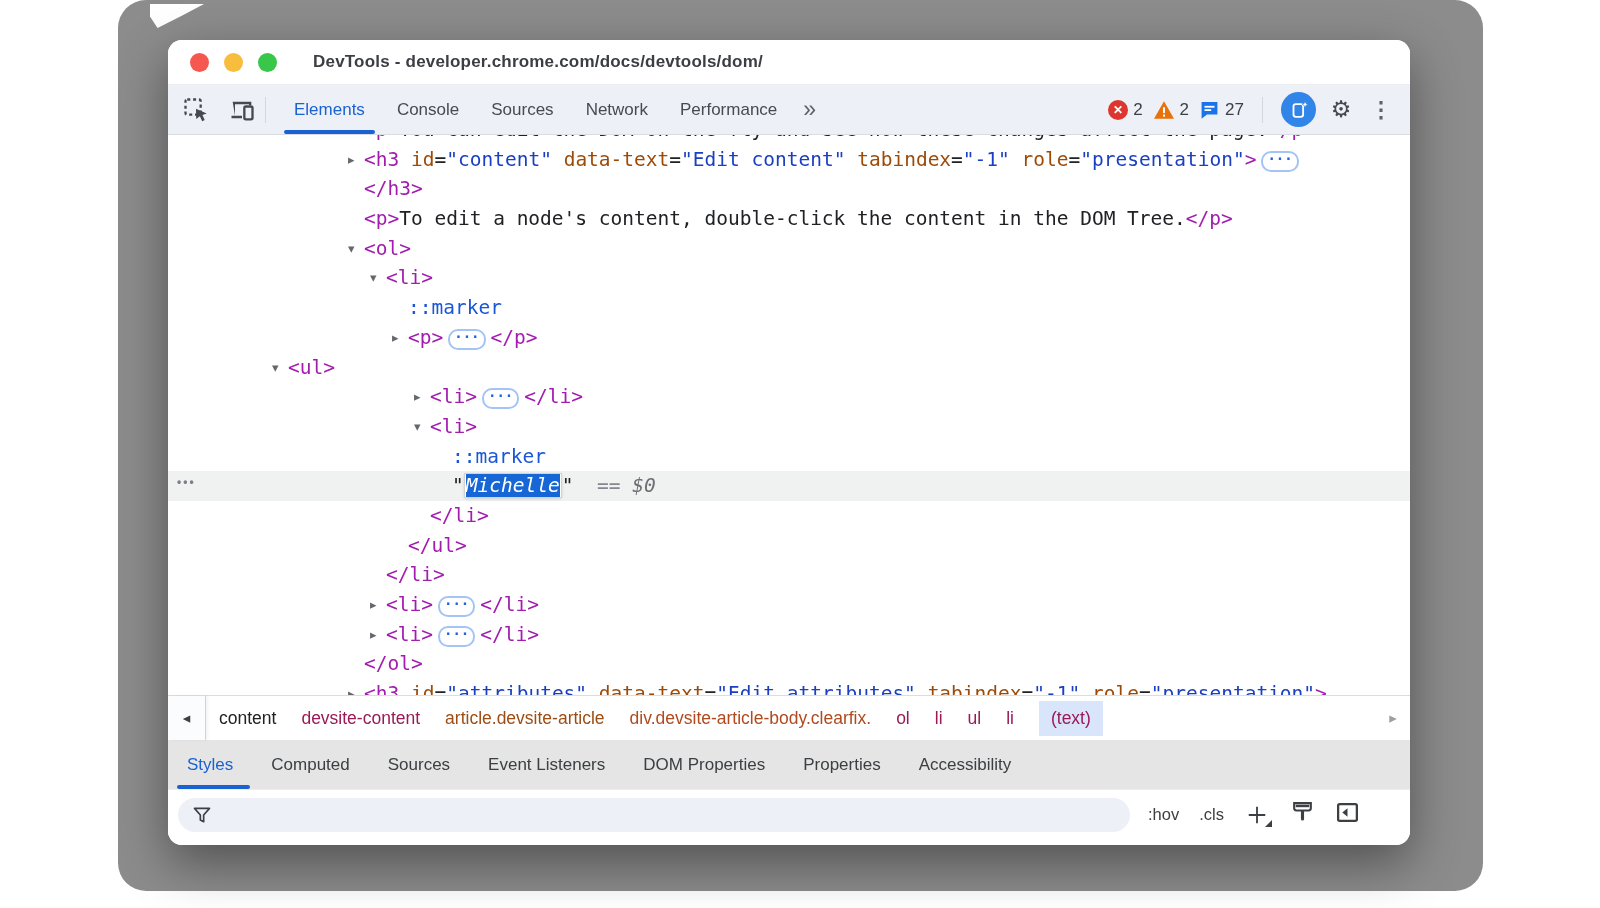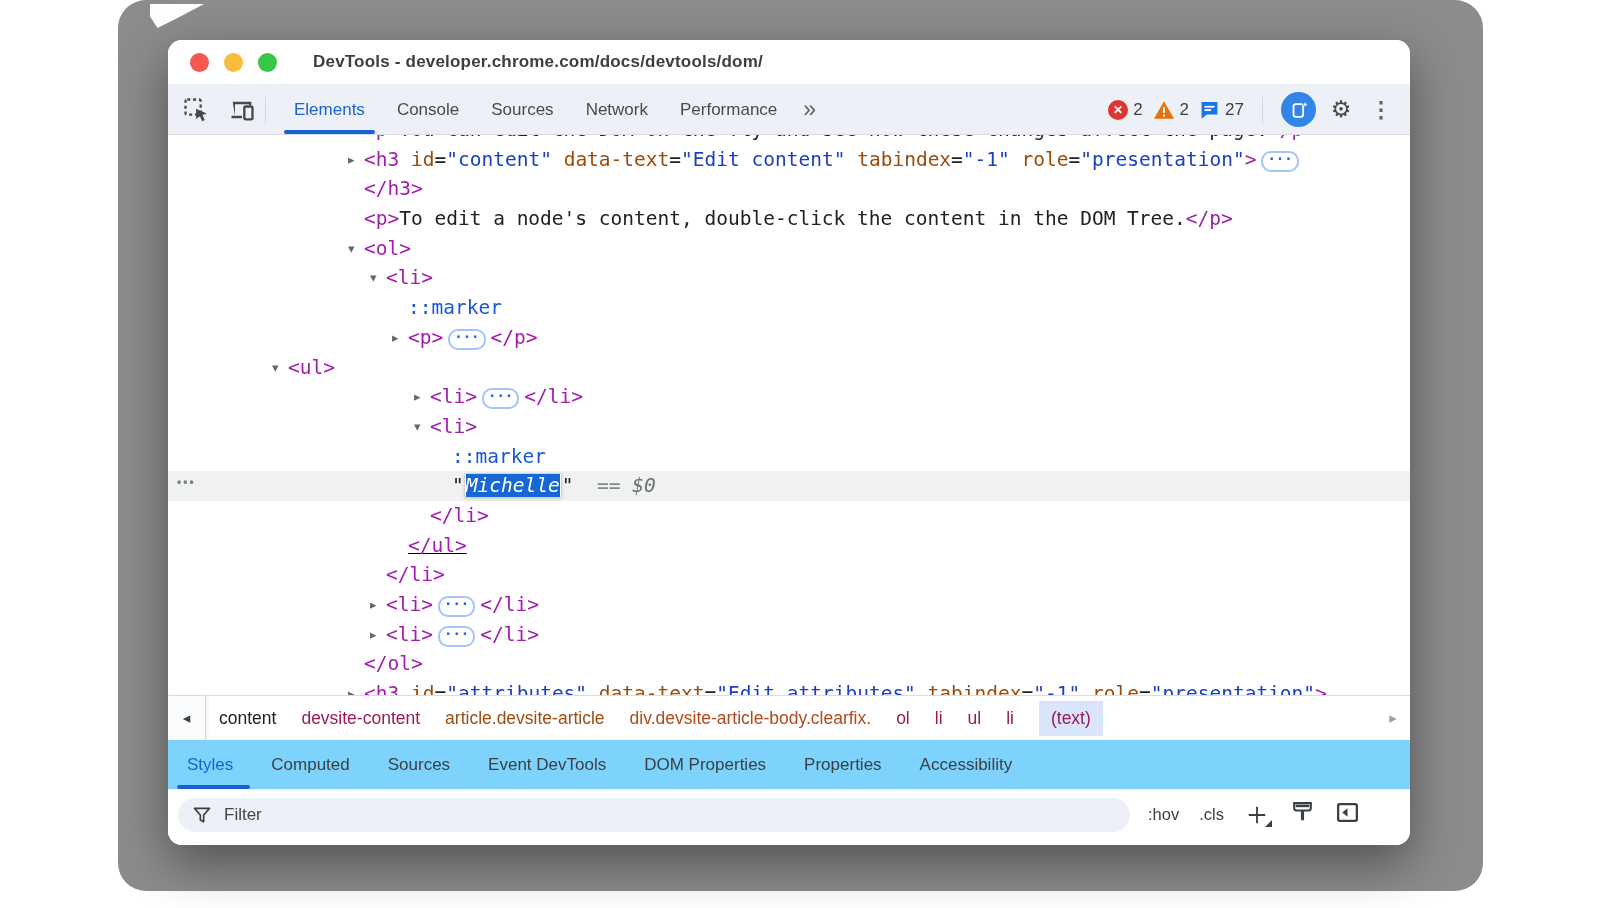--- a/index.html
+++ b/index.html
@@ -70,21 +70,21 @@
     display:flex; align-items:center; font-size:17.5px; }
   .crumb-left { width:38px; align-self:stretch; border-right:1px solid #cfd3d9; background:#fbfcfd;
     display:flex; align-items:center; justify-content:center; color:#3c4043; font-size:15px;
     box-shadow:2px 0 3px rgba(0,0,0,.05); }
   .crumbs { display:flex; align-items:center; gap:25px; margin-left:13px; flex:1; overflow:hidden; }
   .crumb { white-space:nowrap; }
   .crumb.selected { background:#d9e5fb; padding:7px 12px; }
   .crumb-right { width:34px; color:#9aa0a6; text-align:center; font-size:15px; }
 
   
-  .sidetabs { height:49px; display:flex; align-items:stretch; padding-left:17px; background:#7dd3fc; }
+  .sidetabs { height:49px; display:flex; align-items:stretch; padding-left:17px; background:#e5e5e5; }
   .stab { font-size:17px; color:#3c4043; padding:0 19px; display:flex; align-items:center;
     position:relative; }
   .stab:first-child { padding-left:2px; }
   .stab.active { color:var(--accent); }
   .stab.active::after { content:""; position:absolute; left:-8px; right:2px; bottom:0;
     height:4px; border-radius:3px; background:var(--accent); }
 
   
   .filterbar { height:56px; display:flex; align-items:center; padding:0 20px 6px 10px;
     border-top:1px solid #eceef1; background:#fff; }
@@ -182,21 +182,21 @@
         <div class="tl" style="padding-left: 196px;"><span class="arrow">▾</span><span class="c-tag">&lt;ol&gt;</span></div>
         <div class="tl" style="padding-left: 218px;"><span class="arrow">▾</span><span class="c-tag">&lt;li&gt;</span></div>
         <div class="tl" style="padding-left: 240px;"><span class="arrow"></span><span class="c-pseudo">::marker</span></div>
         <div class="tl" style="padding-left: 240px;"><span class="arrow">▸</span><span class="c-tag">&lt;p&gt;</span><span class="adorner">···</span><span class="c-tag">&lt;/p&gt;</span></div>
         <div class="tl" style="padding-left: 120px;"><span class="arrow">▾</span><span class="c-tag">&lt;ul&gt;</span></div>
         <div class="tl" style="padding-left: 262px;"><span class="arrow">▸</span><span class="c-tag">&lt;li&gt;</span><span class="adorner">···</span><span class="c-tag">&lt;/li&gt;</span></div>
         <div class="tl" style="padding-left: 262px;"><span class="arrow">▾</span><span class="c-tag">&lt;li&gt;</span></div>
         <div class="tl" style="padding-left: 284px;"><span class="arrow"></span><span class="c-pseudo">::marker</span></div>
         <div class="tl sel-row" style="padding-left: 284px;"><span class="row-dots">•••</span><span class="arrow"></span><span class="c-q">"</span><span class="editbox"><span class="sel">Michelle</span></span><span class="c-q">"</span><span class="c-plain">  </span><span class="c-eq">==</span><span class="c-plain"> </span><span class="c-dollar">$0</span></div>
         <div class="tl" style="padding-left: 262px;"><span class="arrow"></span><span class="c-tag">&lt;/li&gt;</span></div>
-        <div class="tl" style="padding-left: 240px; text-decoration: underline;"><span class="arrow"></span><span class="c-tag">&lt;/ul&gt;</span></div>
+        <div class="tl" style="padding-left: 240px;"><span class="arrow"></span><span class="c-tag">&lt;/ul&gt;</span></div>
         <div class="tl" style="padding-left: 218px;"><span class="arrow"></span><span class="c-tag">&lt;/li&gt;</span></div>
         <div class="tl" style="padding-left: 218px;"><span class="arrow">▸</span><span class="c-tag">&lt;li&gt;</span><span class="adorner">···</span><span class="c-tag">&lt;/li&gt;</span></div>
         <div class="tl" style="padding-left: 218px;"><span class="arrow">▸</span><span class="c-tag">&lt;li&gt;</span><span class="adorner">···</span><span class="c-tag">&lt;/li&gt;</span></div>
         <div class="tl" style="padding-left: 196px;"><span class="arrow"></span><span class="c-tag">&lt;/ol&gt;</span></div>
         <div class="tl" style="padding-left: 196px;"><span class="arrow">▸</span><span class="c-tag">&lt;h3</span><span class="c-plain"> </span><span class="c-attr">id</span><span class="c-plain">=</span><span class="c-val">"attributes"</span><span class="c-plain"> </span><span class="c-attr">data-text</span><span class="c-plain">=</span><span class="c-val">"Edit attributes"</span><span class="c-plain"> </span><span class="c-attr">tabindex</span><span class="c-plain">=</span><span class="c-val">"-1"</span><span class="c-plain"> </span><span class="c-attr">role</span><span class="c-plain">=</span><span class="c-val">"presentation"</span><span class="c-tag">&gt;</span></div>
       </div>
 
     <div class="crumbbar">
       <span class="crumb-left">◂</span>
       <div class="crumbs">
@@ -210,32 +210,31 @@
           <span class="crumb" style="color: rgb(154, 26, 85);">li</span>
           <span class="crumb selected" style="color: rgb(154, 26, 85);">(text)</span>
         </div>
       <span class="crumb-right">▸</span>
     </div>
 
     <div class="sidetabs">
         <div class="stab active">Styles</div>
         <div class="stab">Computed</div>
         <div class="stab">Sources</div>
-        <div class="stab">Event DevTools</div>
+        <div class="stab">Event Listeners</div>
         <div class="stab">DOM Properties</div>
         <div class="stab">Properties</div>
         <div class="stab">Accessibility</div>
       </div>
 
     <div class="filterbar">
       <div class="filterpill">
         <svg width="20" height="20" viewBox="0 0 24 24">
           <path d="M3 4h18l-7 8v8l-4-2v-6z" fill="none" stroke="#3c4043" stroke-width="2" stroke-linejoin="round"></path>
         </svg>
-        <input placeholder="Filter" style="">
       </div>
       <div class="fb-right">
         <span class="pseudo-btn">:hov</span>
         <span class="pseudo-btn">.cls</span>
         <span class="plus-wrap">
           <svg width="22" height="22" viewBox="0 0 24 24">
             <path d="M11 3h2v8h8v2h-8v8h-2v-8H3v-2h8z" fill="#3c4043"></path>
           </svg>
         </span>
         <span>

